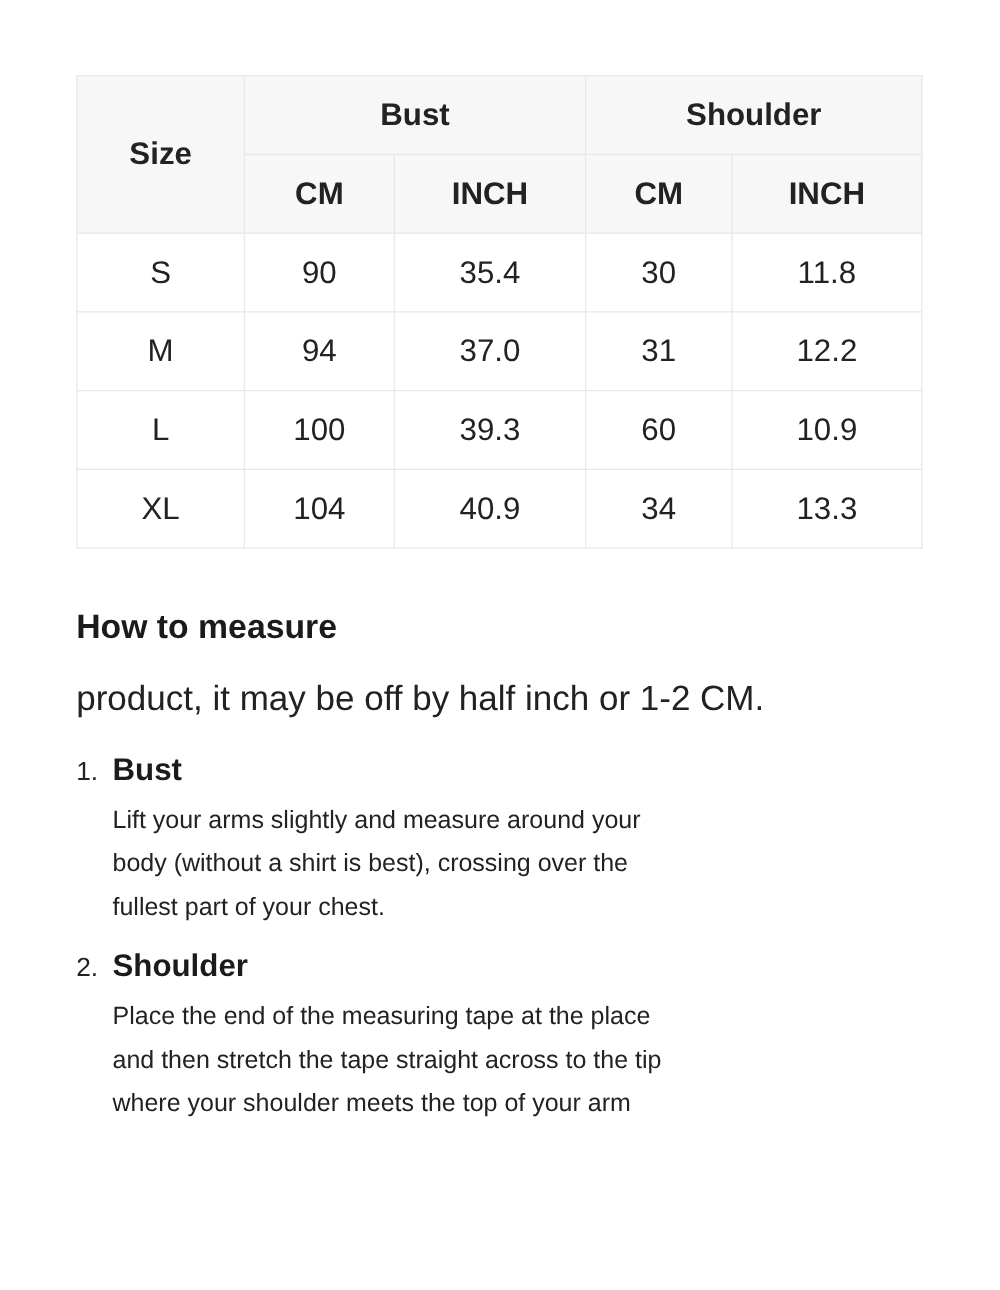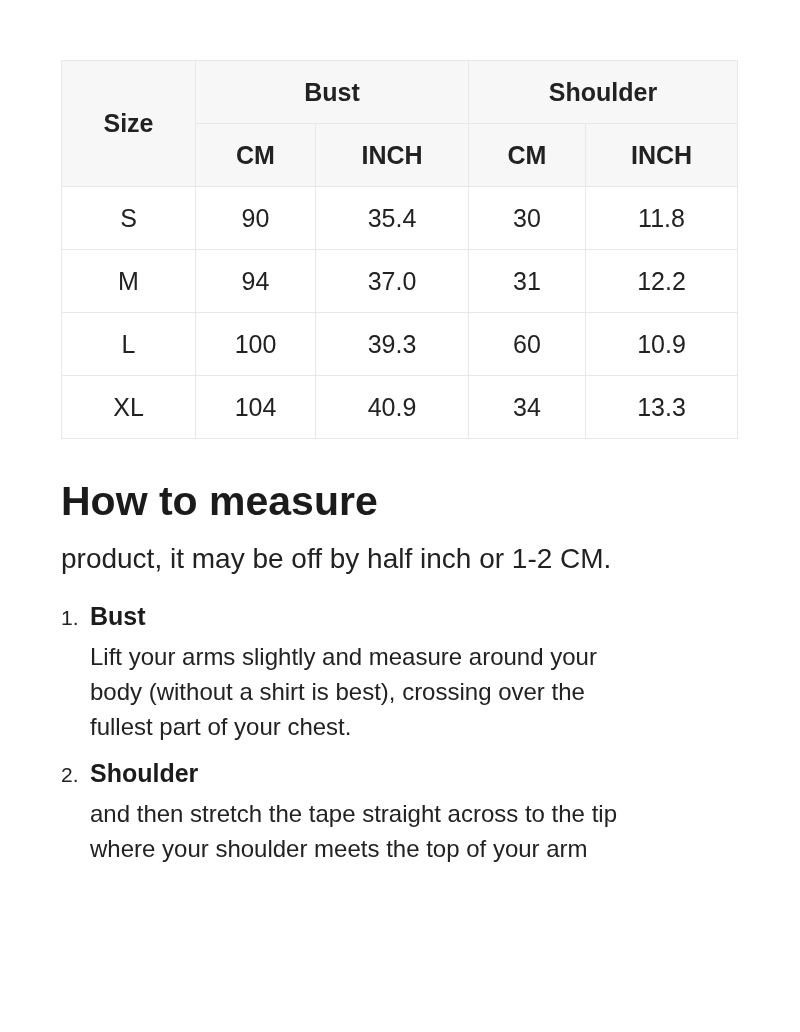--- a/index.html
+++ b/index.html
@@ -39,21 +39,21 @@
   }
   .size-chart tbody td {
     background: #ffffff;
     font-weight: 400;
     color: #222222;
   }
   .size-chart tr { height: 63px; }
 
   
   h2.section-title {
-    font-size: 41px;
+    font-size: 27px;
     line-height: 40px;
     font-weight: 700;
     color: #1b1b1b;
     margin: 42px 0 20px 0;
   }
   .intro {
     font-size: 28px;
     line-height: 35px;
     color: #222222;
   }
@@ -73,21 +73,21 @@
     color: #222222;
   }
   .step h3 {
     font-size: 25px;
     line-height: 32px;
     font-weight: 700;
     color: #1b1b1b;
     margin: 0;
   }
   .desc {
-    font-size: 24px;
+    font-size: 20px;
     line-height: 35px;
     margin-top: 7px;
     color: #222222;
   }
 </style>
 </head>
 <body>
 
 <div class="page">
 
@@ -163,20 +163,21 @@
             <div class="line">fullest part of your chest.</div>
           </div>
         </div>
       </div>
 
       <div class="step">
         <span class="num">2.</span>
         <div class="step-content">
           <h3>Shoulder</h3>
           <div class="desc">
+            <div class="line">Place the end of the measuring tape at the place</div>
             <div class="line">and then stretch the tape straight across to the tip</div>
             <div class="line">where your shoulder meets the top of your arm</div>
           </div>
         </div>
       </div>
 
     </div>
   </section>
 
 </div>

